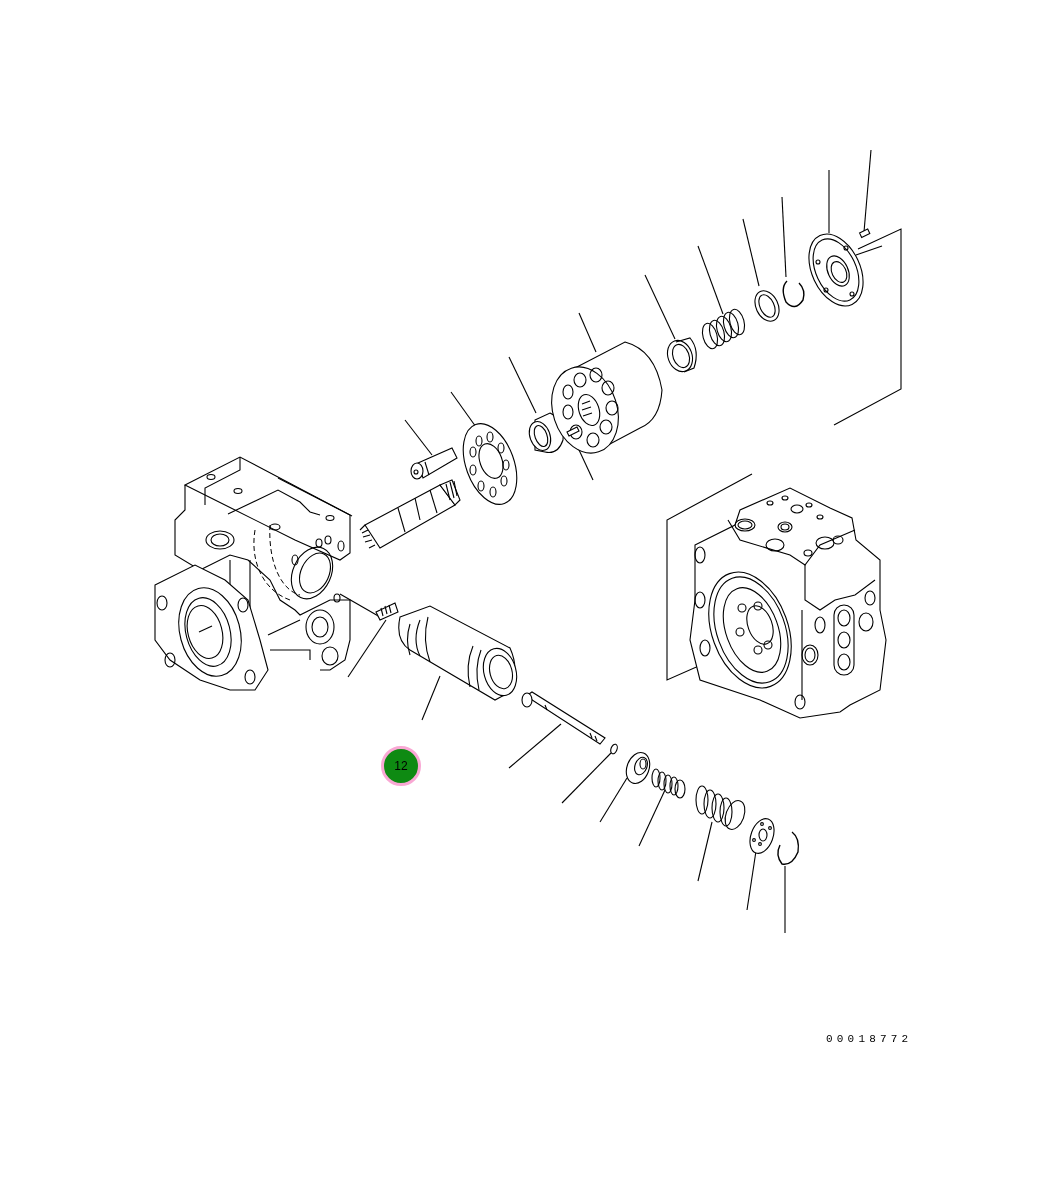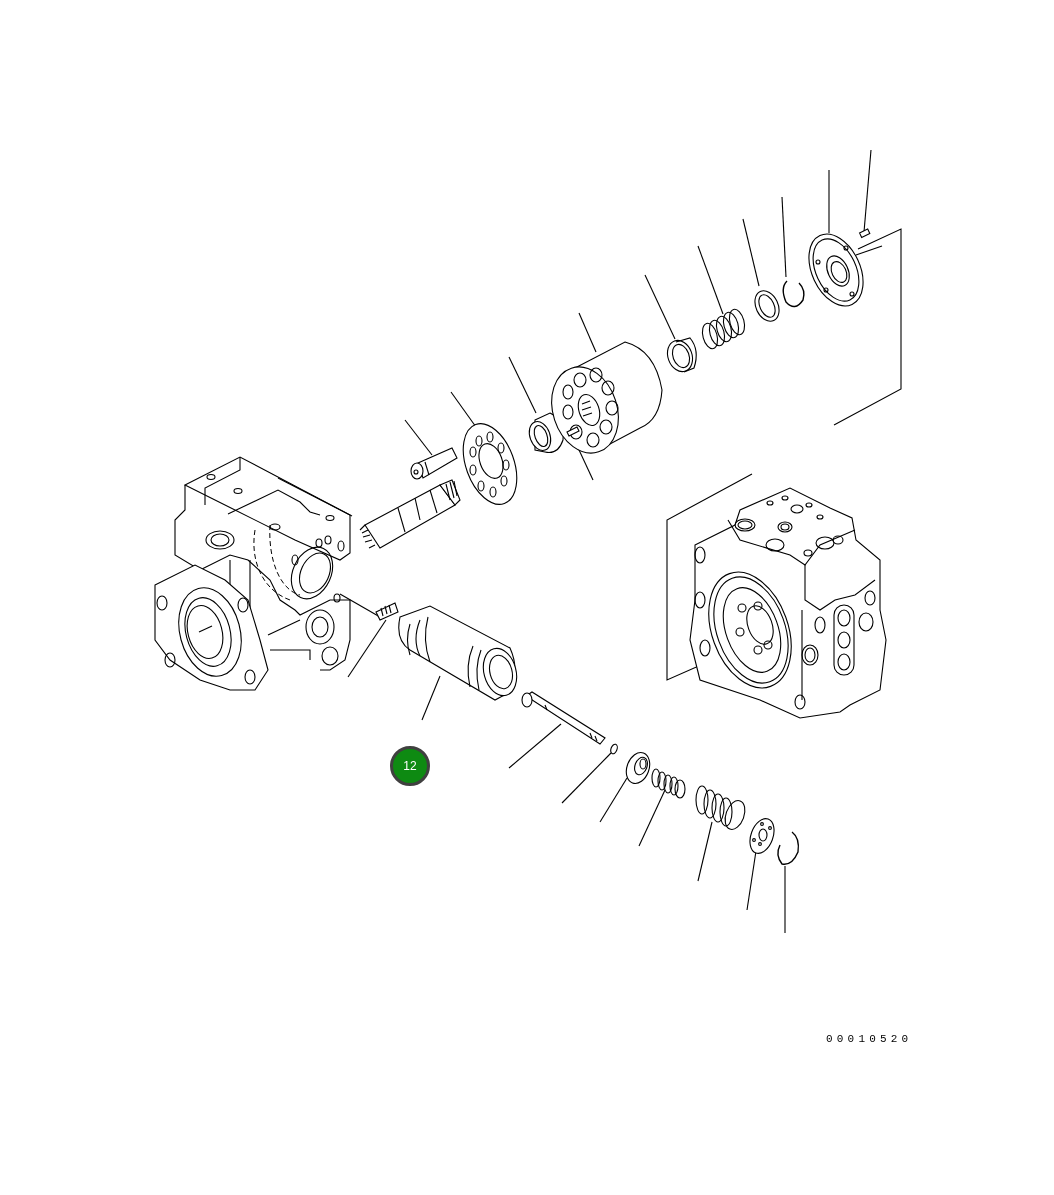--- a/index.html
+++ b/index.html
@@ -4,24 +4,24 @@
 <style>
   html, body { margin:0; padding:0; background:#ffffff; }
   body { width:1054px; height:1195px; position:relative; overflow:hidden;
          font-family:"Liberation Sans", sans-serif; }
   #diagram { position:absolute; left:0; top:0; width:1054px; height:1195px; }
   #diagram * { vector-effect:non-scaling-stroke; }
   .ln { fill:none; stroke:#000; stroke-width:1.1; }
   .ln2 { fill:none; stroke:#000; stroke-width:1.4; }
   .dash { fill:none; stroke:#000; stroke-width:1; stroke-dasharray:5 3; }
   .wf { fill:#fff; stroke:#000; stroke-width:1.1; }
-  .callout { position:absolute; left:390px; top:746px; width:40px; height:40px;
-             border-radius:50%; background:#0e8a12; border:3px solid #404040;
+  .callout { position:absolute; left:381px; top:746px; width:40px; height:40px;
+             border-radius:50%; background:#0e8a12; border:3px solid #f9a8d4;
              box-sizing:border-box; display:flex; align-items:center; justify-content:center;
-             color:#ffffff; font-size:12px; cursor:pointer; }
+             color:#000000; font-size:12px; cursor:pointer; }
   .drawing-no { position:absolute; left:826px; top:1033px; font-family:"Liberation Mono", monospace;
                 font-size:11px; letter-spacing:4.2px; color:#000; }
 </style>
 </head>
 <body>
 
 <svg id="diagram" viewBox="0 0 1054 1195" xmlns="http://www.w3.org/2000/svg">
 
   <g>
     <line class="ln" x1="405" y1="420" x2="432" y2="455"></line>
@@ -293,13 +293,13 @@
       <circle class="ln" cx="770" cy="828" r="1.4"></circle>
       <circle class="ln" cx="754" cy="840" r="1.4"></circle>
       <circle class="ln" cx="760" cy="844" r="1.4"></circle>
     </g>
 
     <path class="ln2" d="M792,832 Q800,838 798,852 Q792,866 782,864 Q775,855 780,845"></path>
   </g>
 </svg>
 
 <div class="callout">12</div>
-<div class="drawing-no">00010520</div>
+<div class="drawing-no">00018772</div>
 
 </body></html>

